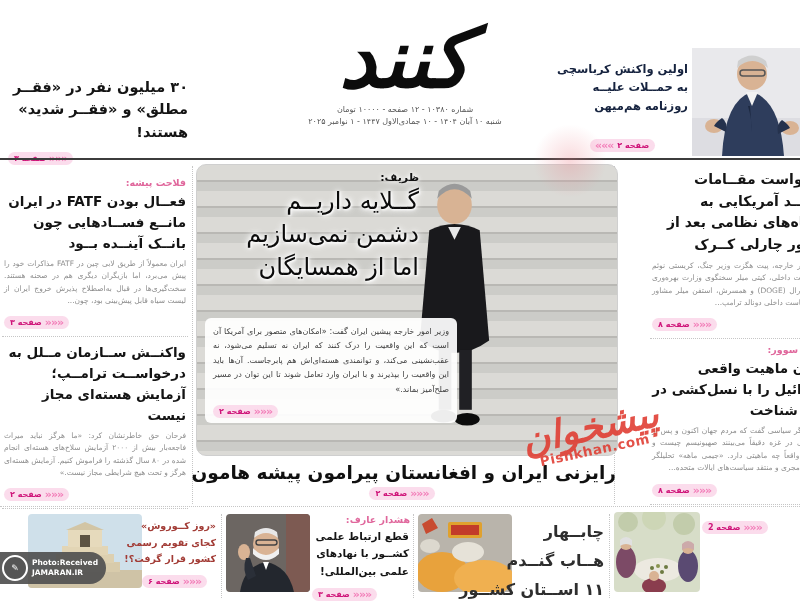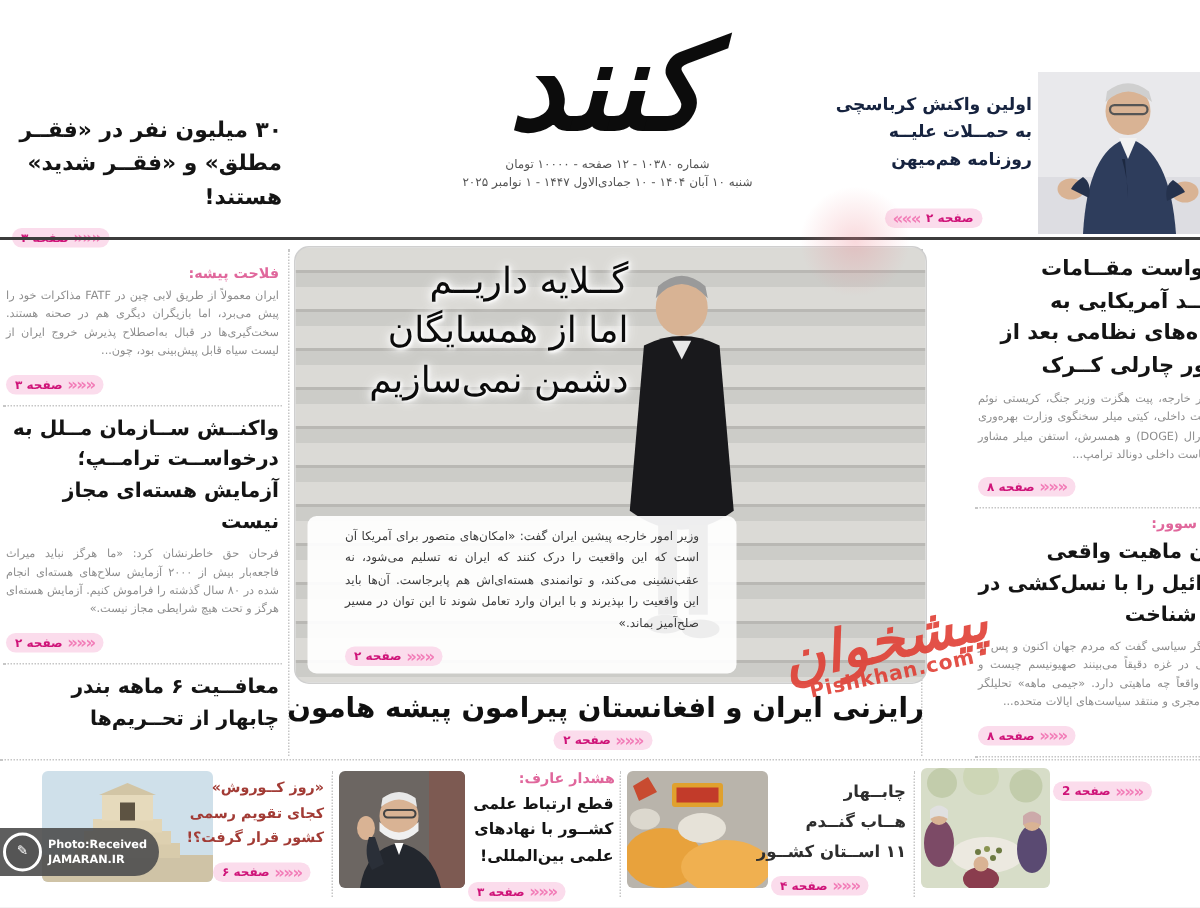--- a/index.html
+++ b/index.html
@@ -42,22 +42,22 @@
   
   .main-box{position:absolute;left:196px;top:164px;width:420px;height:290px;border:1px solid #cfcfcf;
             border-radius:10px;overflow:hidden;
             background:repeating-linear-gradient(180deg,#dbdad6 0 15px,#b9b8b4 15px 17px,#ccccc8 17px 26px);}
   .main-figure{position:absolute;left:205px;top:18px;width:105px;height:252px;}
   .main-head{position:absolute;left:12px;top:6px;width:210px;text-align:right;z-index:2;}
   .main-kicker{font-size:11px;font-weight:700;color:#101010;margin:0 0 1px;
                text-shadow:0 0 4px #fff,0 0 6px #fff;}
   .main-line{font-size:24px;font-weight:400;color:#0b0b0b;line-height:1.38;white-space:nowrap;
              text-shadow:0 0 4px #fff,0 0 7px #fff,0 0 10px #fff,1px 1px 2px #fff;}
-  .main-body{position:absolute;left:8px;bottom:6px;width:236px;background:rgba(255,255,255,.93);
-             border-radius:6px;padding:7px 25px 4px;z-index:2;}
+  .main-body{position:absolute;left:8px;bottom:32px;width:236px;background:rgba(255,255,255,.93);
+             border-radius:6px;padding:7px 8px 4px;z-index:2;}
   .main-body .body-txt{color:#3d3d3d;font-size:8px;line-height:1.8;margin-bottom:3px;}
   
   .banner{position:absolute;left:196px;top:462px;width:420px;text-align:center;z-index:2;}
   .banner-text{font-size:18.5px;font-weight:900;color:#101010;white-space:nowrap;}
   .banner .pmarker{margin-right:8px;vertical-align:middle;}
   
   .hd-bottom{position:absolute;left:0;top:506px;width:800px;border-top:1px dotted #c6c6c6;}
   .cell{position:absolute;top:510px;height:92px;}
   .c1{left:0;width:220px;} .c2{left:224px;width:188px;} .c3{left:416px;width:192px;} .c4{left:612px;width:186px;}
   .bvd{position:absolute;top:514px;height:84px;border-left:1px dotted #c6c6c6;width:0;}
@@ -66,21 +66,21 @@
   .cell-text{position:absolute;top:8px;text-align:right;}
   .cell-line{font-weight:700;white-space:nowrap;}
   .c1 .cell-photo{left:28px;width:114px;height:74px;}
   .c1 .cell-text{right:4px;width:74px;}
   .c1 .cell-line{font-size:9.5px;color:#a23b35;line-height:1.75;}
   .c2 .cell-photo{left:2px;width:84px;height:78px;}
   .c2 .cell-text{right:2px;width:98px;top:4px;}
   .c2 .cell-head{font-size:10.5px;font-weight:700;color:#141414;line-height:1.65;margin:0 1px 3px;}
   .c3 .cell-photo{left:2px;width:94px;height:78px;}
   .c3 .cell-text{right:4px;width:90px;}
-  .c3 .cell-line{font-size:11px;color:#2e2e2e;line-height:1.8;margin-left:32px;}
+  .c3 .cell-line{font-size:16px;color:#2e2e2e;line-height:1.8;margin-left:32px;}
   .c4 .cell-photo{left:2px;width:86px;height:80px;top:2px;}
   .c4 .cell-text{right:2px;width:94px;top:4px;}
   .c4 .cell-head{font-size:9.5px;font-weight:700;color:#4a3b33;line-height:1.7;margin:0 0 3px;}
   .cell .marker-row{margin-top:2px;}
   
   .wm{position:absolute;left:522px;top:408px;transform:rotate(-12deg);color:#e03a2f;
       text-align:center;z-index:6;opacity:.88;}
   .wm-fa{font-size:38px;font-weight:900;font-style:italic;line-height:1;}
   .wm-en{font-size:13.5px;font-weight:700;letter-spacing:.5px;margin-top:-4px;direction:ltr;}
   .credit-badge{position:absolute;left:0;top:552px;z-index:7;display:flex;align-items:center;
@@ -170,20 +170,21 @@
       
       
       
       
     </div>
   </div>
 
   <div class="col-left">
     <div class="art">
       <div class="kicker">فلاحت پیشه:</div>
+      <h3 class="headline">فعــال بودن FATF در ایران مانــع فســادهایی چون بانــک آینــده بــود</h3>
       <p class="body-txt">ایران معمولاً از طریق لابی چین در FATF مذاکرات خود را پیش می‌برد، اما بازیگران دیگری هم در صحنه هستند. سخت‌گیری‌ها در قبال به‌اصطلاح پذیرش خروج ایران از لیست سیاه قابل پیش‌بینی بود، چون...</p>
       <div class="marker-row">
         <span class="pmarker">
           <span class="chev">«««</span>
           <span class="pnum">صفحه ۳</span>
         </span>
       </div>
     </div>
     <div class="art">
       <h3 class="headline">واکنــش ســازمان مــلل به درخواســت ترامــپ؛ آزمایش هسته‌ای مجاز نیست</h3>
@@ -209,23 +210,24 @@
       <ellipse cx="30" cy="14" rx="11" ry="12" fill="#d8b394"></ellipse>
       <path d="M19 10 Q30 -2 41 10 L40 5 Q30 -4 20 5 Z" fill="#9a9a9a"></path>
       <path d="M14 30 Q30 22 46 30 L52 100 Q41 108 30 108 Q19 108 8 100 Z" fill="#19191c"></path>
       <path d="M26 28 L30 36 L34 28 Z" fill="#e8e8e8"></path>
       <rect x="20" y="106" width="8" height="38" fill="#202024"></rect>
       <rect x="33" y="106" width="8" height="38" fill="#202024"></rect>
       <ellipse cx="23" cy="148" rx="8" ry="4" fill="#0c0c0c"></ellipse>
       <ellipse cx="38" cy="150" rx="8" ry="4" fill="#0c0c0c"></ellipse>
     </svg>
     <div class="main-head">
+      <div class="main-kicker">ظریف:</div>
       <div class="main-line">گــلایه داریــم</div>
+      <div class="main-line">دشمن نمی‌سازیم</div>
       <div class="main-line">اما از همسایگان</div>
-      <div class="main-line">دشمن نمی‌سازیم</div>
     </div>
     <div class="main-body">
       <p class="body-txt">وزیر امور خارجه پیشین ایران گفت: «امکان‌های متصور برای آمریکا آن است که این واقعیت را درک کنند که ایران نه تسلیم می‌شود، نه عقب‌نشینی می‌کند، و توانمندی هسته‌ای‌اش هم پابرجاست. آن‌ها باید این واقعیت را بپذیرند و با ایران وارد تعامل شوند تا این توان در مسیر صلح‌آمیز بماند.»</p>
       <div class="marker-row">
         <span class="pmarker">
           <span class="chev">«««</span>
           <span class="pnum">صفحه ۲</span>
         </span>
       </div>
     </div>

